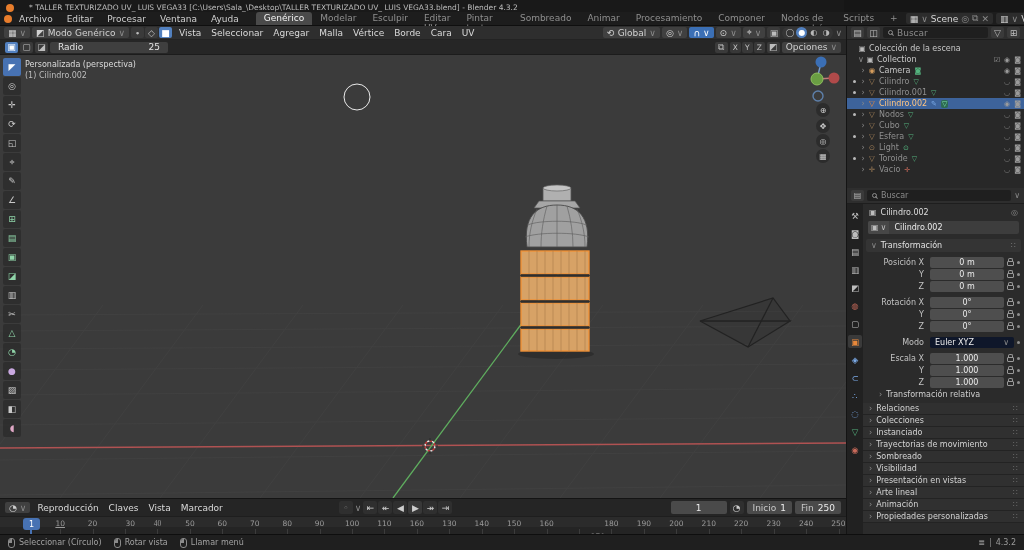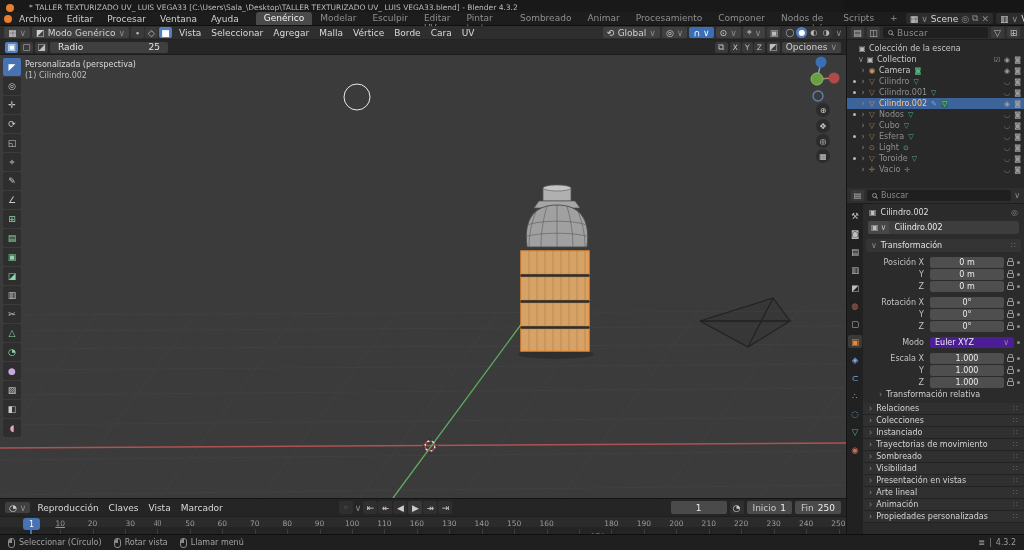--- a/index.html
+++ b/index.html
@@ -65,21 +65,21 @@
   #prop-content{position:absolute;left:16px;top:16px;right:0;bottom:0}
   #breadcrumb{display:flex;align-items:center;gap:4px;padding:4px 6px 2px 6px;color:#dedede}
   #obj-name-row{margin:2px 5px;background:#3d3d3d;border-radius:2px;height:13px;display:flex;align-items:center}
   #obj-name-row .namechip{background:#474747;border-radius:2px 0 0 2px;height:13px;display:flex;align-items:center;padding:0 3px;gap:2px;color:#bdbdbd}
   #obj-name-row .oname{padding-left:5px;color:#ececec}
   .panel-hdr{margin:5px 3px 0 3px;background:#343434;border-radius:2px;height:13px;display:flex;align-items:center;gap:4px;padding:0 5px;color:#e2e2e2}
   .panel-hdr .grip{margin-left:auto;color:#777}
   .t-row{display:flex;align-items:center;height:12px;padding:0 4px 0 2px;gap:3px}
   .t-row .lbl{flex:0 0 62px;text-align:right;color:#c2c2c2;padding-right:3px;white-space:nowrap}
   .t-row .field{flex:1;background:#4e4e4e;border-radius:2px;height:11px;display:flex;align-items:center;justify-content:center;color:#ececec}
-  .t-row .field.drop{justify-content:space-between;padding:0 5px;background:#4c1d95}
+  .t-row .field.drop{justify-content:space-between;padding:0 5px;background:#0f172a}
   .lock{width:7px;height:5px;border:1px solid #999;border-radius:1px;position:relative;margin-top:3px;flex:0 0 auto}
   .lock::before{content:'';position:absolute;top:-4px;left:0px;width:3px;height:3px;border:1px solid #999;border-bottom:none;border-radius:2px 2px 0 0}
   .ddot{width:3px;height:3px;border-radius:50%;background:#8e8e8e;flex:0 0 auto}
   .gap4{height:4px}
   .sub-panel{display:flex;align-items:center;gap:4px;height:13px;padding-left:16px;color:#cfcfcf}
   .c-panel{height:12px;background:#303030;border-bottom:1px solid #232323;display:flex;align-items:center;gap:4px;padding:0 6px;color:#d4d4d4}
   .c-panel .grip{margin-left:auto;color:#6e6e6e}
   
   #timeline-header{left:0;top:498px;width:846px;height:18px;background:#252525;display:flex;align-items:center;gap:2px;padding:0 5px;border-top:1px solid #141414}
   .pb-btn{width:14px;height:13px;background:#2f2f2f;border-radius:2px;display:flex;align-items:center;justify-content:center;color:#cdcdcd;font-size:9px}

